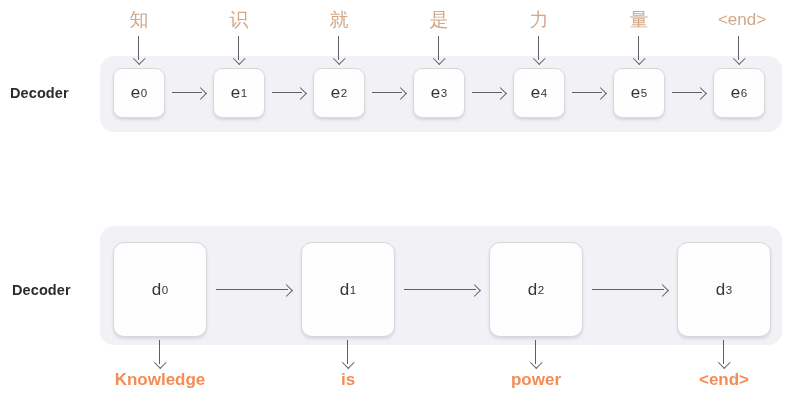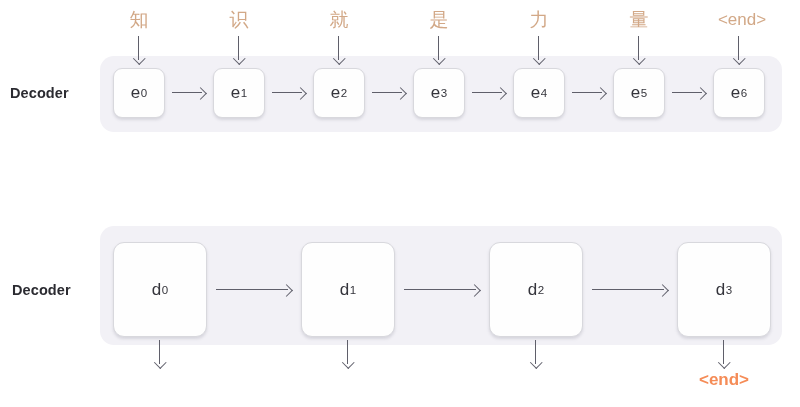--- a/index.html
+++ b/index.html
@@ -291,15 +291,18 @@
     </div>
   <div class="v-arrow" style="left:531px; top:340px; height:28px">
     <div class="shaft" style="height:24px"></div>
       <div class="head" style="top:18px"></div>
     </div>
   <div class="v-arrow" style="left:719px; top:340px; height:28px">
     <div class="shaft" style="height:24px"></div>
       <div class="head" style="top:18px"></div>
     </div>
 
+  <div class="out-token" style="left:160px">Knowledge</div>
+  <div class="out-token" style="left:348px">is</div>
+  <div class="out-token" style="left:536px">power</div>
   <div class="out-token" style="left:724px">&lt;end&gt;</div>
 
 </div>
 
 </body></html>

